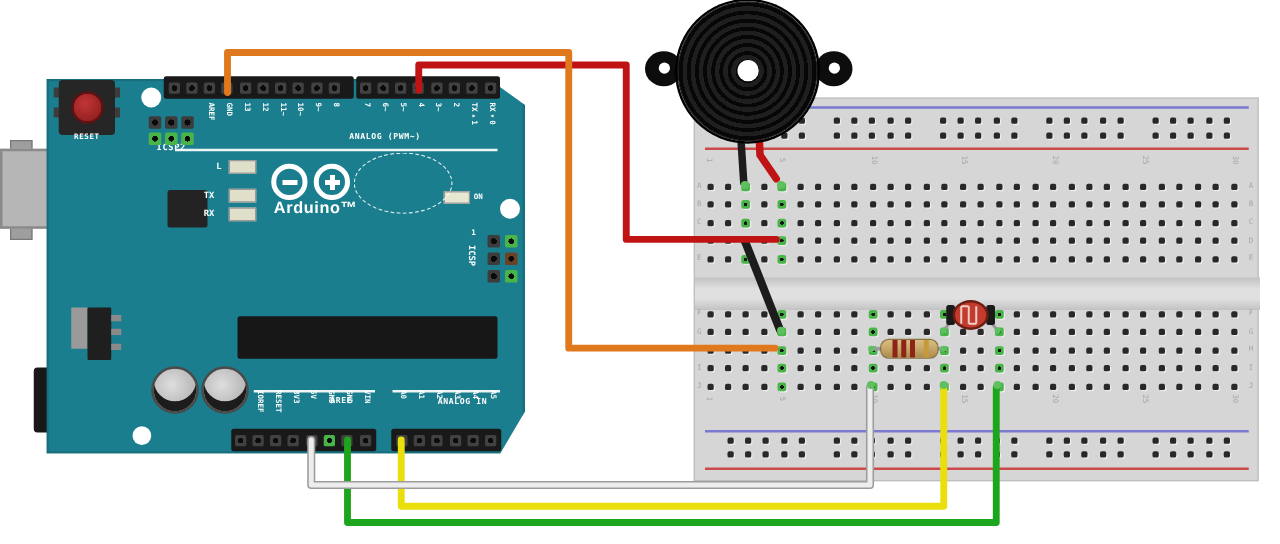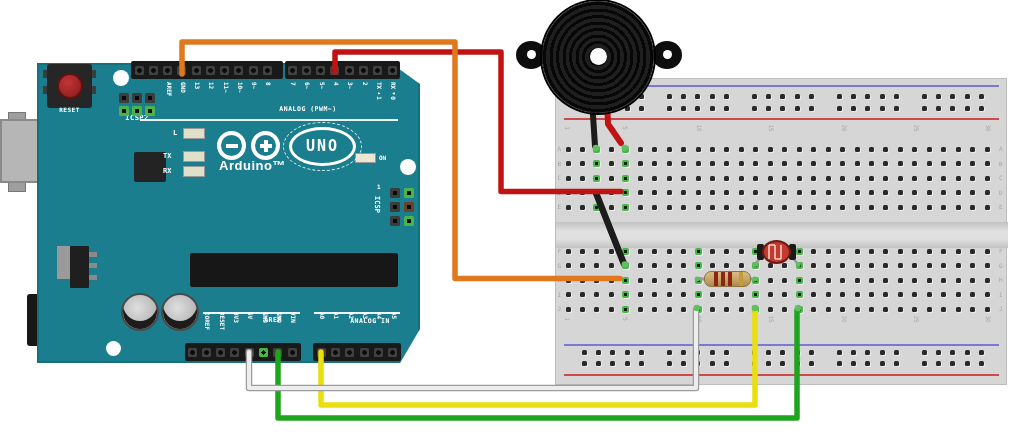--- a/index.html
+++ b/index.html
@@ -528,23 +528,20 @@
   <div class="led" style="left:355px;top:153px;width:21px;height:10px;background:#e8e8d2;"></div>
   <div class="ledlab" style="left:379px;top:154px;font-size:6px;">ON</div>
 
   <div class="ring" style="left:217px;top:131px;"></div>
   <div class="ring" style="left:251px;top:131px;"></div>
   <div class="abs" style="left:226px;top:144px;width:12px;height:4px;background:#fff;"></div>
   <div class="abs" style="left:260px;top:144px;width:12px;height:4px;background:#fff;"></div>
   <div class="abs" style="left:264px;top:140px;width:4px;height:12px;background:#fff;"></div>
   <div class="abs" style="left:205px;top:158px;width:95px;text-align:center;font-size:13px;font-weight:bold;color:#fff;font-family:'Liberation Sans',sans-serif;letter-spacing:.5px;">Arduino™</div>
   <div class="abs" style="left:283px;top:122px;width:79px;height:49px;border:1.5px dashed rgba(255,255,255,.85);border-radius:50%;box-sizing:border-box;"></div>
-  <div class="abs" style="left:289px;top:127px;width:67px;height:39px;border:3px solid #fff;border-radius:50%;box-sizing:border-box;text-align:center;">
-    <span style="font-size:15px;font-weight:bold;color:#fff;letter-spacing:2px;line-height:33px;">UNO</span>
-  </div>
 
   <div class="wline" style="left:140px;top:119px;width:258px;"></div>
   <div class="abs slab" style="left:263px;top:105px;width:90px;">ANALOG (PWM~)</div>
   <div class="wline" style="left:203px;top:312px;width:97px;"></div>
   <div class="abs slab" style="left:253px;top:316px;width:40px;">AREF</div>
   <div class="wline" style="left:314px;top:312px;width:86px;"></div>
   <div class="abs slab" style="left:330px;top:317px;width:80px;">ANALOG IN</div>
 
   <div class="abs" style="left:377px;top:183px;font-size:6px;font-weight:bold;color:#fff;">1</div>
   <div class="vlab" style="left:372px;top:196px;font-size:7px;">ICSP</div>

